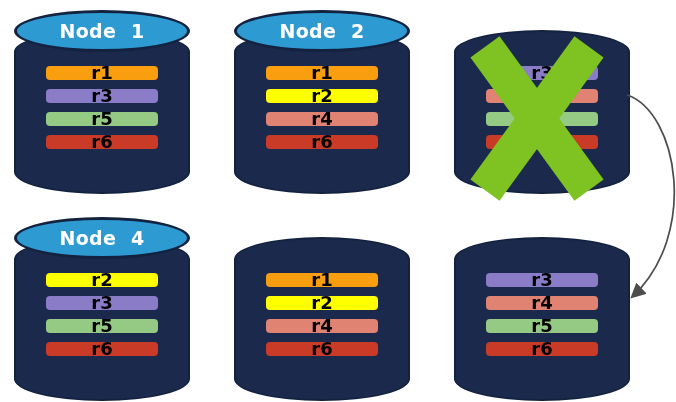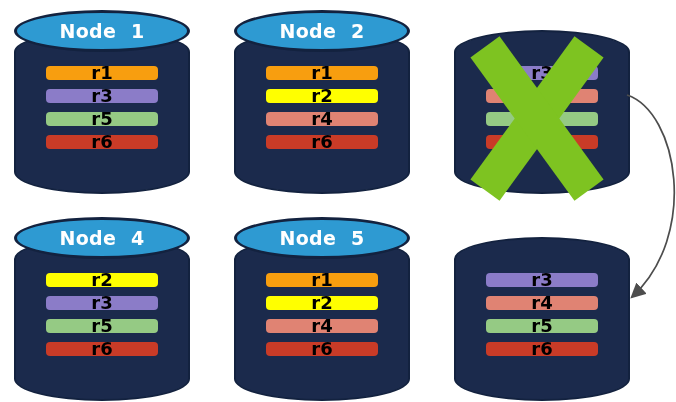--- a/index.html
+++ b/index.html
@@ -157,23 +157,20 @@
         </div>
       </div>
       <div class="node" style="left: 234px; top: 217px;">
         <div class="cyl-body"></div>
         <div class="bars">
           <div class="bar" style="background: rgb(248, 158, 15);">r1</div>
           <div class="bar" style="background: rgb(255, 255, 0);">r2</div>
           <div class="bar" style="background: rgb(224, 131, 115);">r4</div>
           <div class="bar" style="background: rgb(201, 59, 39);">r6</div>
         </div>
-        <div class="cyl-top">
-          <span class="node-title">Node 5</span>
-        </div>
       </div>
       <div class="node" style="left: 454px; top: 217px;">
         <div class="cyl-body"></div>
         <div class="bars">
           <div class="bar" style="background: rgb(139, 124, 200);">r3</div>
           <div class="bar" style="background: rgb(224, 131, 115);">r4</div>
           <div class="bar" style="background: rgb(149, 202, 132);">r5</div>
           <div class="bar" style="background: rgb(201, 59, 39);">r6</div>
         </div>
       </div>

